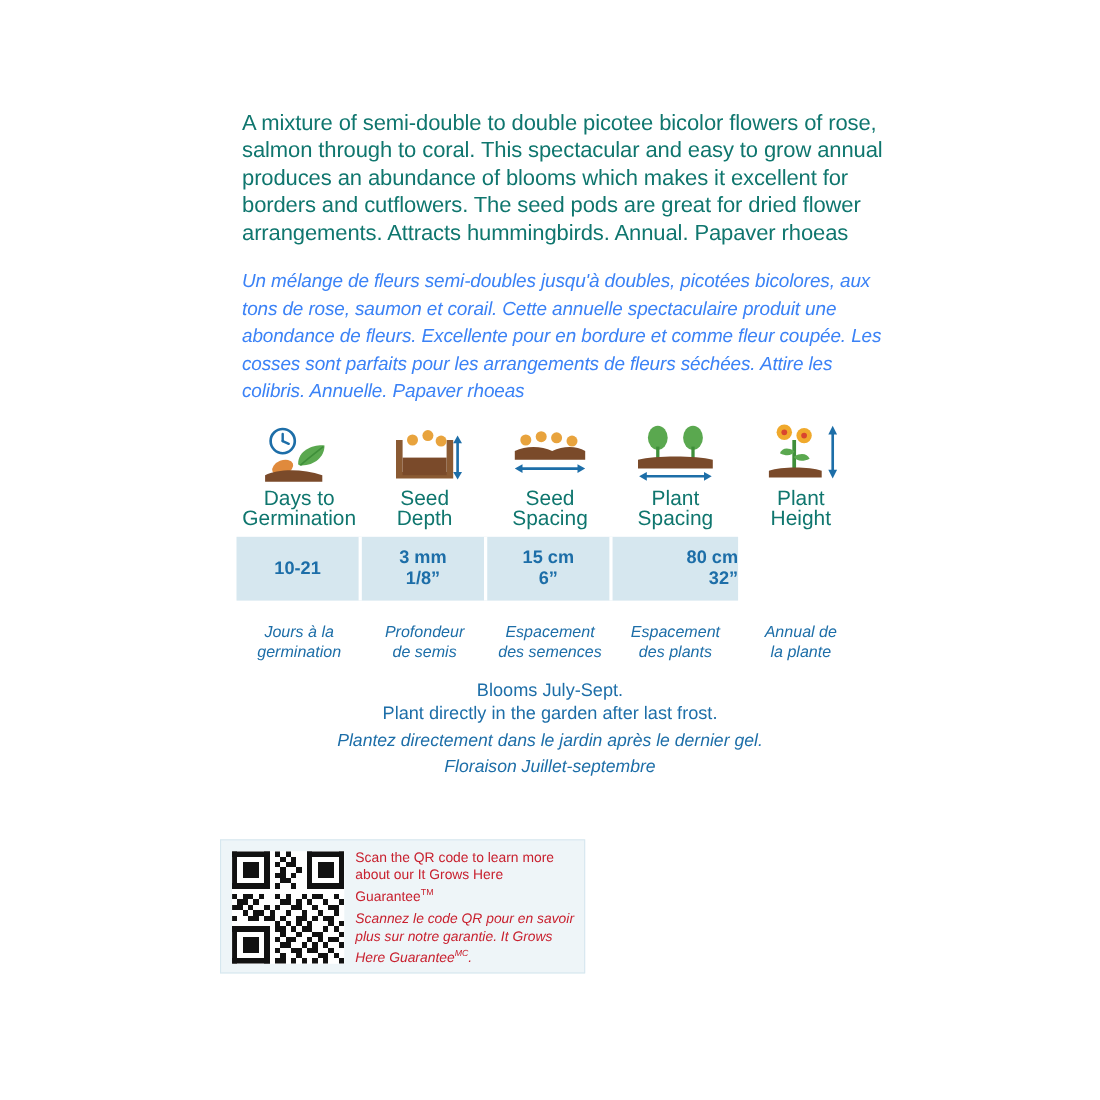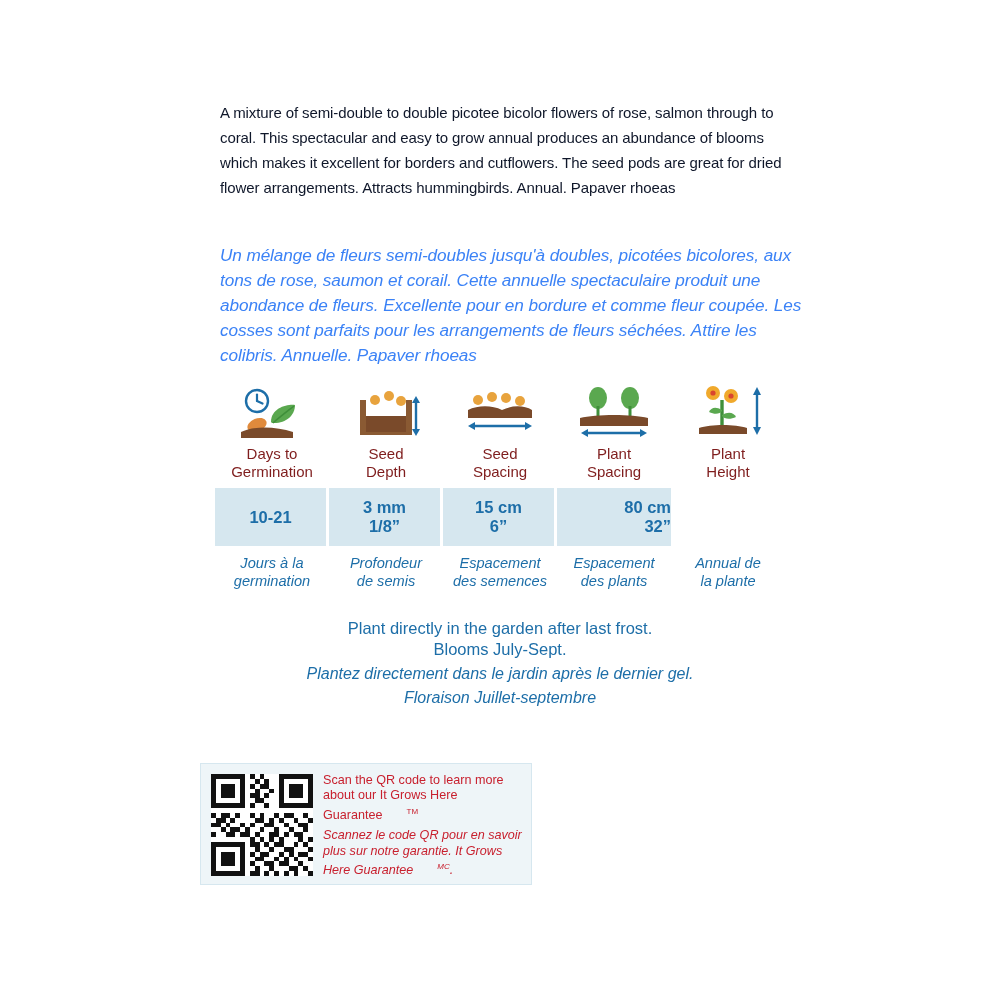--- a/index.html
+++ b/index.html
@@ -24,23 +24,23 @@
     top: 0px;
     width: 664px;
     height: 1000px;
     background: #ffffff;
   }
   .desc-en {
     position: absolute;
     left: 52px;
     top: 100px;
     width: 584px;
-    font-size: 15px;
+    font-size: 20px;
     line-height: 25px;
-    color: #0f172a;
+    color: #0f766e;
     letter-spacing: -0.1px;
   }
   .desc-fr {
     position: absolute;
     left: 52px;
     top: 243px;
     width: 584px;
     font-size: 17.2px;
     line-height: 25px;
     color: #3b82f6;
@@ -72,23 +72,23 @@
   .icon-wrap {
     position: absolute;
     left: 0; right: 0; bottom: 2px;
     height: 58px;
     display: flex;
     align-items: flex-end;
     justify-content: center;
   }
 
   .label-cell {
-    font-size: 15px;
+    font-size: 19px;
     line-height: 18px;
-    color: #7f1d1d;
+    color: #0f766e;
     padding-top: 3px;
     height: 42px;
   }
 
   .value-row {
     margin-top: 4px;
   }
   .value-cell {
     height: 58px;
     background: #d6e7ef;
@@ -97,21 +97,21 @@
     flex-direction: column;
     align-items: center;
     justify-content: center;
     color: #1d6ea8;
     font-weight: bold;
     font-size: 16.5px;
     line-height: 19px;
   }
   .value-cell:last-child { border-right: none; align-items: flex-end; }
 
-  .fr-row { margin-top: 8px; }
+  .fr-row { margin-top: 20px; }
   .fr-cell {
     font-size: 14.6px;
     line-height: 18px;
     color: #1d6ea8;
     font-style: italic;
     height: 44px;
   }
 
   
   .notes {
@@ -166,21 +166,21 @@
     position: absolute;
     left: 122px;
     top: 9px;
     width: 200px;
     font-size: 12.6px;
     line-height: 15.4px;
     color: #c8202e;
   }
   .qr-text .b { font-weight: normal; }
   .qr-text .fr { font-style: italic; margin-top: 5px; }
-  .qr-text sup { font-size: 8px; vertical-align: super; margin-left: 24px; }
+  .qr-text sup { font-size: 8px; vertical-align: super; }
 </style>
 </head>
 <body>
 
 <div id="page">
   <div class="packet">
 
     <div class="desc-en">A mixture of semi-double to double picotee bicolor flowers of rose, salmon through to coral. This spectacular and easy to grow annual produces an abundance of blooms which makes it excellent for borders and cutflowers. The seed pods are great for dried flower arrangements. Attracts hummingbirds. Annual. Papaver rhoeas</div>
     <div class="desc-fr">Un mélange de fleurs semi-doubles jusqu'à doubles, picotées bicolores, aux tons de rose, saumon et corail. Cette annuelle spectaculaire produit une abondance de fleurs. Excellente pour en bordure et comme fleur coupée. Les cosses sont parfaits pour les arrangements de fleurs séchées. Attire les colibris. Annuelle. Papaver rhoeas</div>
 
@@ -328,22 +328,22 @@
           <div>des plants</div>
         </div>
         <div class="cell fr-cell">
           <div>Annual de</div>
           <div>la plante</div>
         </div>
       </div>
     </div>
 
     <div class="notes">
+      <div class="en">Blooms July-Sept.</div>
       <div class="en">Plant directly in the garden after last frost.</div>
-      <div class="en">Blooms July-Sept.</div>
       <div class="fr">Plantez directement dans le jardin après le dernier gel.</div>
       <div class="fr">Floraison Juillet-septembre</div>
     </div>
 
 
     <div class="qr-block">
       <div class="qr-img">
         <svg width="102" height="102" viewBox="0 0 21 21" shape-rendering="crispEdges">
           <rect width="21" height="21" fill="#ffffff"></rect>
           <g fill="#111111">

